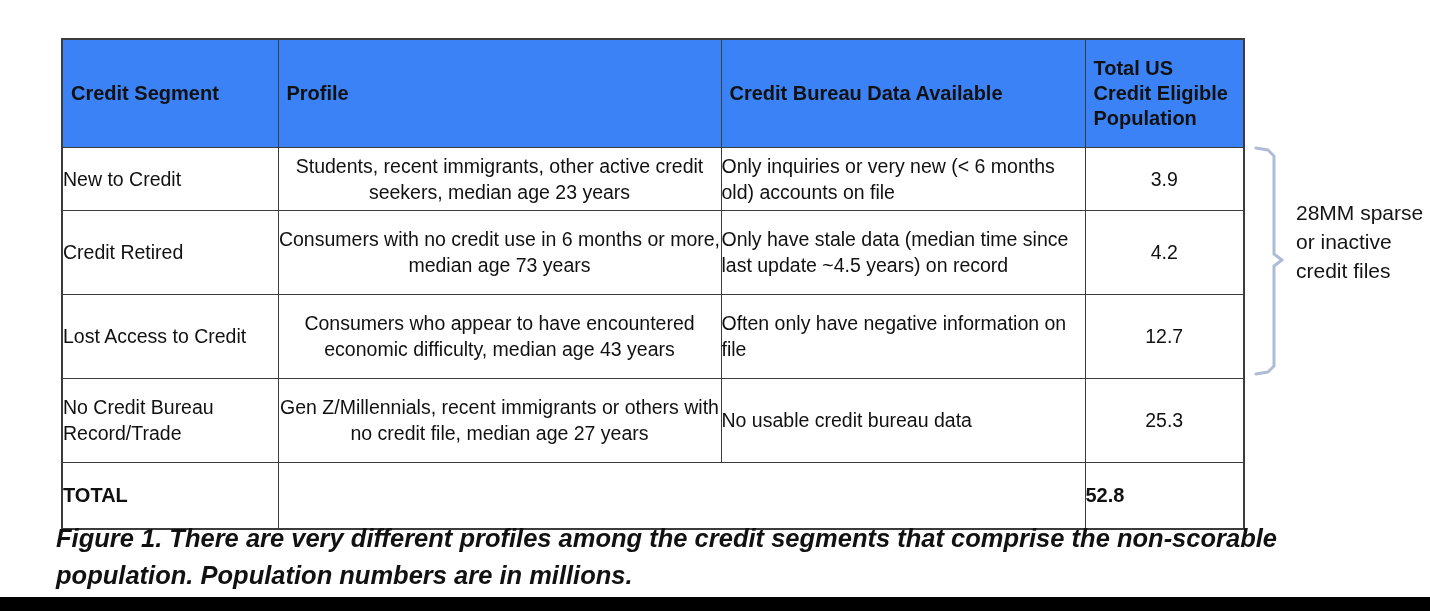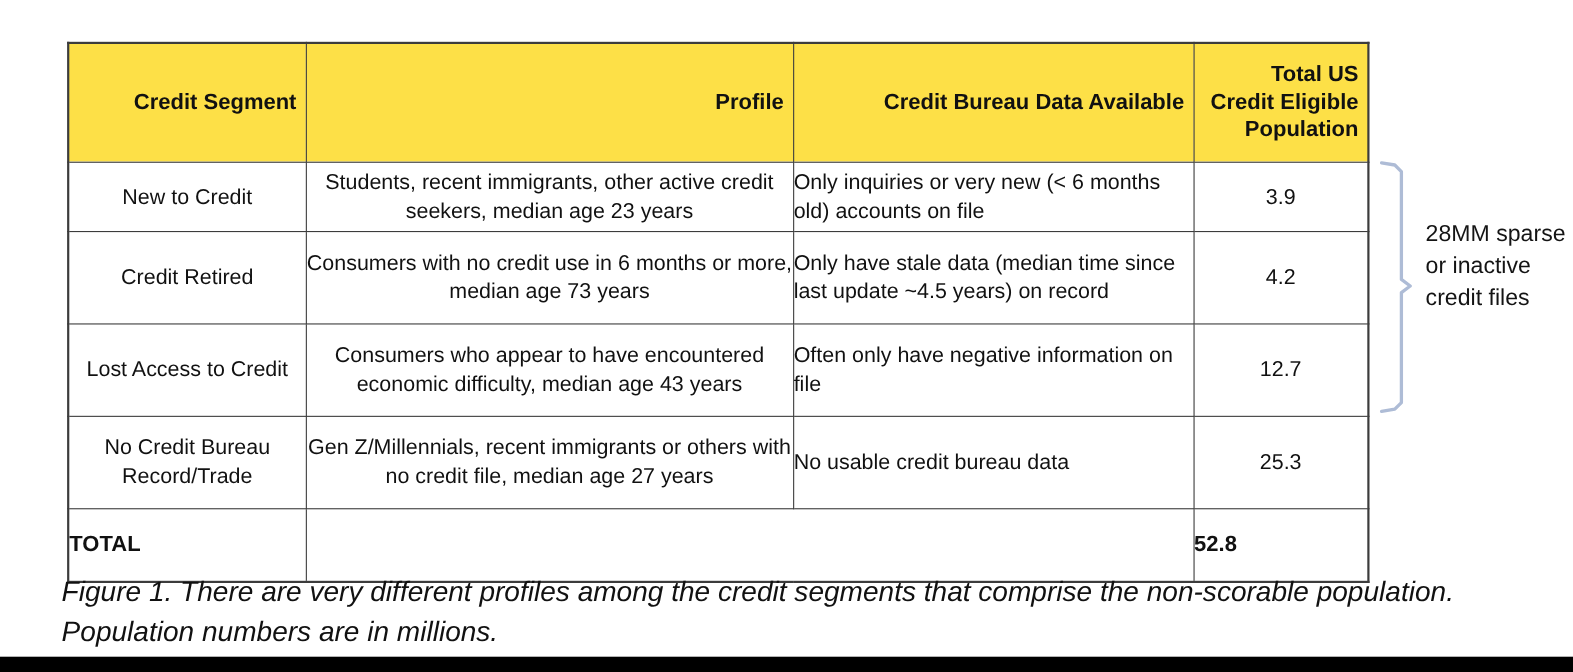--- a/index.html
+++ b/index.html
@@ -45,41 +45,41 @@
   }
 
   
   col.c-seg    { width: 216px; }
   col.c-prof   { width: 443px; }
   col.c-bureau { width: 364px; }
   col.c-pop    { width: 159px; }
 
   
   tr.head-row th {
-    background: #fde047;
-    text-align: right;
+    background: #3b82f6;
+    text-align: left;
     font-weight: bold;
     font-size: 20px;
     color: #111111;
     line-height: 25px;
     padding: 10px 8px;
     height: 108px;
     box-sizing: border-box;
   }
   th.pop-head { font-size: 20px; }
 
   
   td.cell {
     font-size: 19.5px;
     line-height: 26px;
     color: #111111;
     padding: 7px 11px 8px 11px;
     box-sizing: border-box;
   }
-  td.cell-seg   { text-align: center; }
+  td.cell-seg   { text-align: left; }
   td.cell-prof  { text-align: center; }
   td.cell-bur   { text-align: left; }
   td.cell-pop   { text-align: center; }
 
   tr.r1 td { height: 63px; }
   tr.r2 td { height: 84px; }
   tr.r3 td { height: 84px; }
   tr.r4 td { height: 84px; }
   tr.total-row td {
     height: 67px;
@@ -115,21 +115,21 @@
   }
 
   
   .caption {
     position: absolute;
     left: 56px;
     top: 520px;
     width: 1290px;
     font-size: 25.5px;
     line-height: 37px;
-    font-weight: normal;
+    font-weight: bold;
     font-style: italic;
     color: #111111;
   }
 
   
   .bottom-bar {
     position: absolute;
     left: 0;
     top: 597px;
     width: 1430px;

